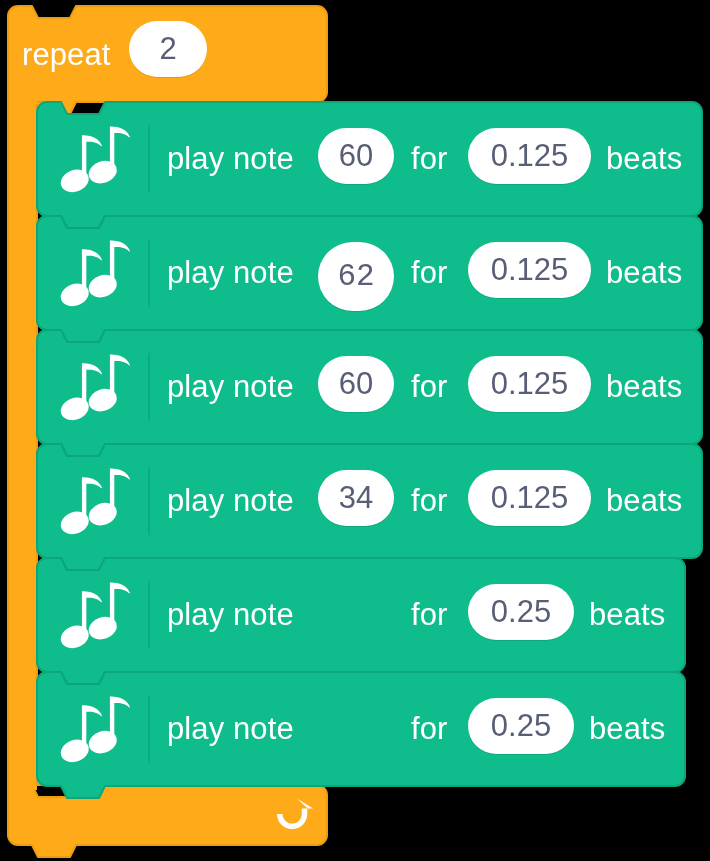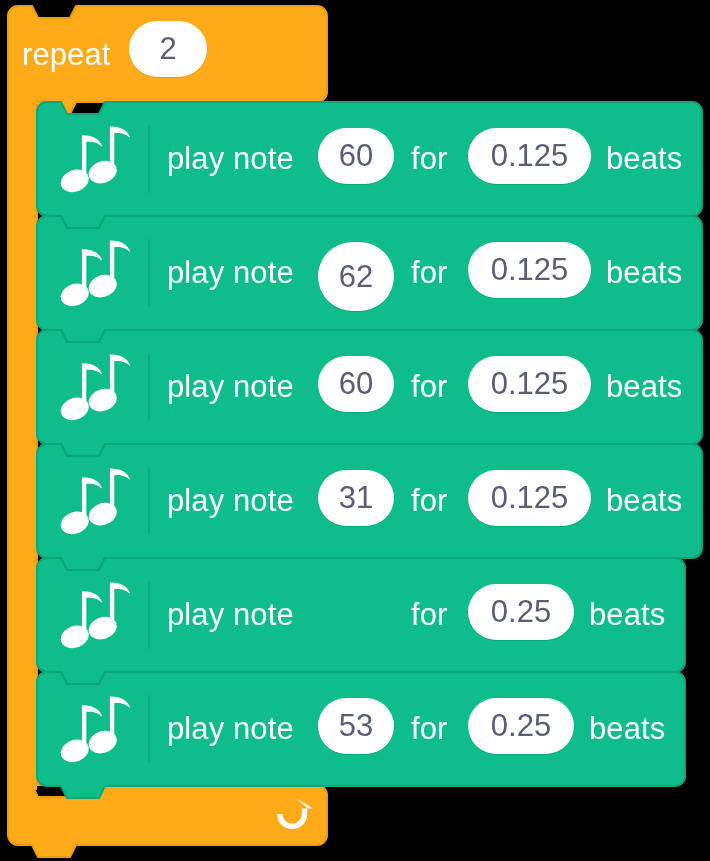--- a/index.html
+++ b/index.html
@@ -193,21 +193,21 @@
         <ellipse cx="13" cy="36.5" rx="8.2" ry="6.2" transform="rotate(-20 13 36.5)"></ellipse>
         <path d="M19.6 35.6 V14.2 c 0 0 5.6 -0.6 8.4 2.4 c 0.5 0.5 0.6 -0.2 0.3 -0.8
                  c -1.6 -3.2 -5.2 -5.6 -11.2 -5.4 V35.6 Z"></path>
         <ellipse cx="29" cy="31.5" rx="8.2" ry="6.2" transform="rotate(-20 29 31.5)"></ellipse>
         <path d="M35.6 30.6 V9.2 c 0 0 5.6 -0.6 8.4 2.4 c 0.5 0.5 0.6 -0.2 0.3 -0.8
                  c -1.6 -3.2 -5.2 -5.6 -11.2 -5.4 V30.6 Z"></path>
       </g>
     </svg>
     <div class="divider" style="left:148px; top:239px; height:68px;"></div>
     <span class="lbl" style="left:167px; top:257px;">play note</span>
-    <div class="oval" style="left:318px; top:242px; width:76px; height:69px;">62</div>
+    <div class="oval" style="left:318px; top:242px; width:76px; height:69px;font-family:Liberation Mono, monospace;">62</div>
     <span class="lbl" style="left:411px; top:257px;">for</span>
     <div class="oval" style="left:468px; top:242px; width:123px; height:56px;">0.125</div>
     <span class="lbl" style="left:606px; top:257px;">beats</span>
 
     <svg class="note-icon" viewBox="0 0 48 48" style="left:52px; top:345px;">
       <g fill="#ffffff">
         <ellipse cx="13" cy="36.5" rx="8.2" ry="6.2" transform="rotate(-20 13 36.5)"></ellipse>
         <path d="M19.6 35.6 V14.2 c 0 0 5.6 -0.6 8.4 2.4 c 0.5 0.5 0.6 -0.2 0.3 -0.8
                  c -1.6 -3.2 -5.2 -5.6 -11.2 -5.4 V35.6 Z"></path>
         <ellipse cx="29" cy="31.5" rx="8.2" ry="6.2" transform="rotate(-20 29 31.5)"></ellipse>
@@ -227,21 +227,21 @@
         <ellipse cx="13" cy="36.5" rx="8.2" ry="6.2" transform="rotate(-20 13 36.5)"></ellipse>
         <path d="M19.6 35.6 V14.2 c 0 0 5.6 -0.6 8.4 2.4 c 0.5 0.5 0.6 -0.2 0.3 -0.8
                  c -1.6 -3.2 -5.2 -5.6 -11.2 -5.4 V35.6 Z"></path>
         <ellipse cx="29" cy="31.5" rx="8.2" ry="6.2" transform="rotate(-20 29 31.5)"></ellipse>
         <path d="M35.6 30.6 V9.2 c 0 0 5.6 -0.6 8.4 2.4 c 0.5 0.5 0.6 -0.2 0.3 -0.8
                  c -1.6 -3.2 -5.2 -5.6 -11.2 -5.4 V30.6 Z"></path>
       </g>
     </svg>
     <div class="divider" style="left:148px; top:467px; height:68px;"></div>
     <span class="lbl" style="left:167px; top:485px;">play note</span>
-    <div class="oval" style="left:318px; top:470px; width:76px; height:56px;">31</div>
+    <div class="oval" style="left:318px; top:470px; width:76px; height:56px;">34</div>
     <span class="lbl" style="left:411px; top:485px;">for</span>
     <div class="oval" style="left:468px; top:470px; width:123px; height:56px;">0.125</div>
     <span class="lbl" style="left:606px; top:485px;">beats</span>
 
     <svg class="note-icon" viewBox="0 0 48 48" style="left:52px; top:573px;">
       <g fill="#ffffff">
         <ellipse cx="13" cy="36.5" rx="8.2" ry="6.2" transform="rotate(-20 13 36.5)"></ellipse>
         <path d="M19.6 35.6 V14.2 c 0 0 5.6 -0.6 8.4 2.4 c 0.5 0.5 0.6 -0.2 0.3 -0.8
                  c -1.6 -3.2 -5.2 -5.6 -11.2 -5.4 V35.6 Z"></path>
         <ellipse cx="29" cy="31.5" rx="8.2" ry="6.2" transform="rotate(-20 29 31.5)"></ellipse>
@@ -260,19 +260,18 @@
         <ellipse cx="13" cy="36.5" rx="8.2" ry="6.2" transform="rotate(-20 13 36.5)"></ellipse>
         <path d="M19.6 35.6 V14.2 c 0 0 5.6 -0.6 8.4 2.4 c 0.5 0.5 0.6 -0.2 0.3 -0.8
                  c -1.6 -3.2 -5.2 -5.6 -11.2 -5.4 V35.6 Z"></path>
         <ellipse cx="29" cy="31.5" rx="8.2" ry="6.2" transform="rotate(-20 29 31.5)"></ellipse>
         <path d="M35.6 30.6 V9.2 c 0 0 5.6 -0.6 8.4 2.4 c 0.5 0.5 0.6 -0.2 0.3 -0.8
                  c -1.6 -3.2 -5.2 -5.6 -11.2 -5.4 V30.6 Z"></path>
       </g>
     </svg>
     <div class="divider" style="left:148px; top:695px; height:68px;"></div>
     <span class="lbl" style="left:167px; top:713px;">play note</span>
-    <div class="oval" style="left:318px; top:698px; width:76px; height:56px;">53</div>
     <span class="lbl" style="left:411px; top:713px;">for</span>
     <div class="oval" style="left:468px; top:698px; width:106px; height:56px;">0.25</div>
     <span class="lbl" style="left:589px; top:713px;">beats</span>
 
   </div>
 </div>
 
 </body></html>

